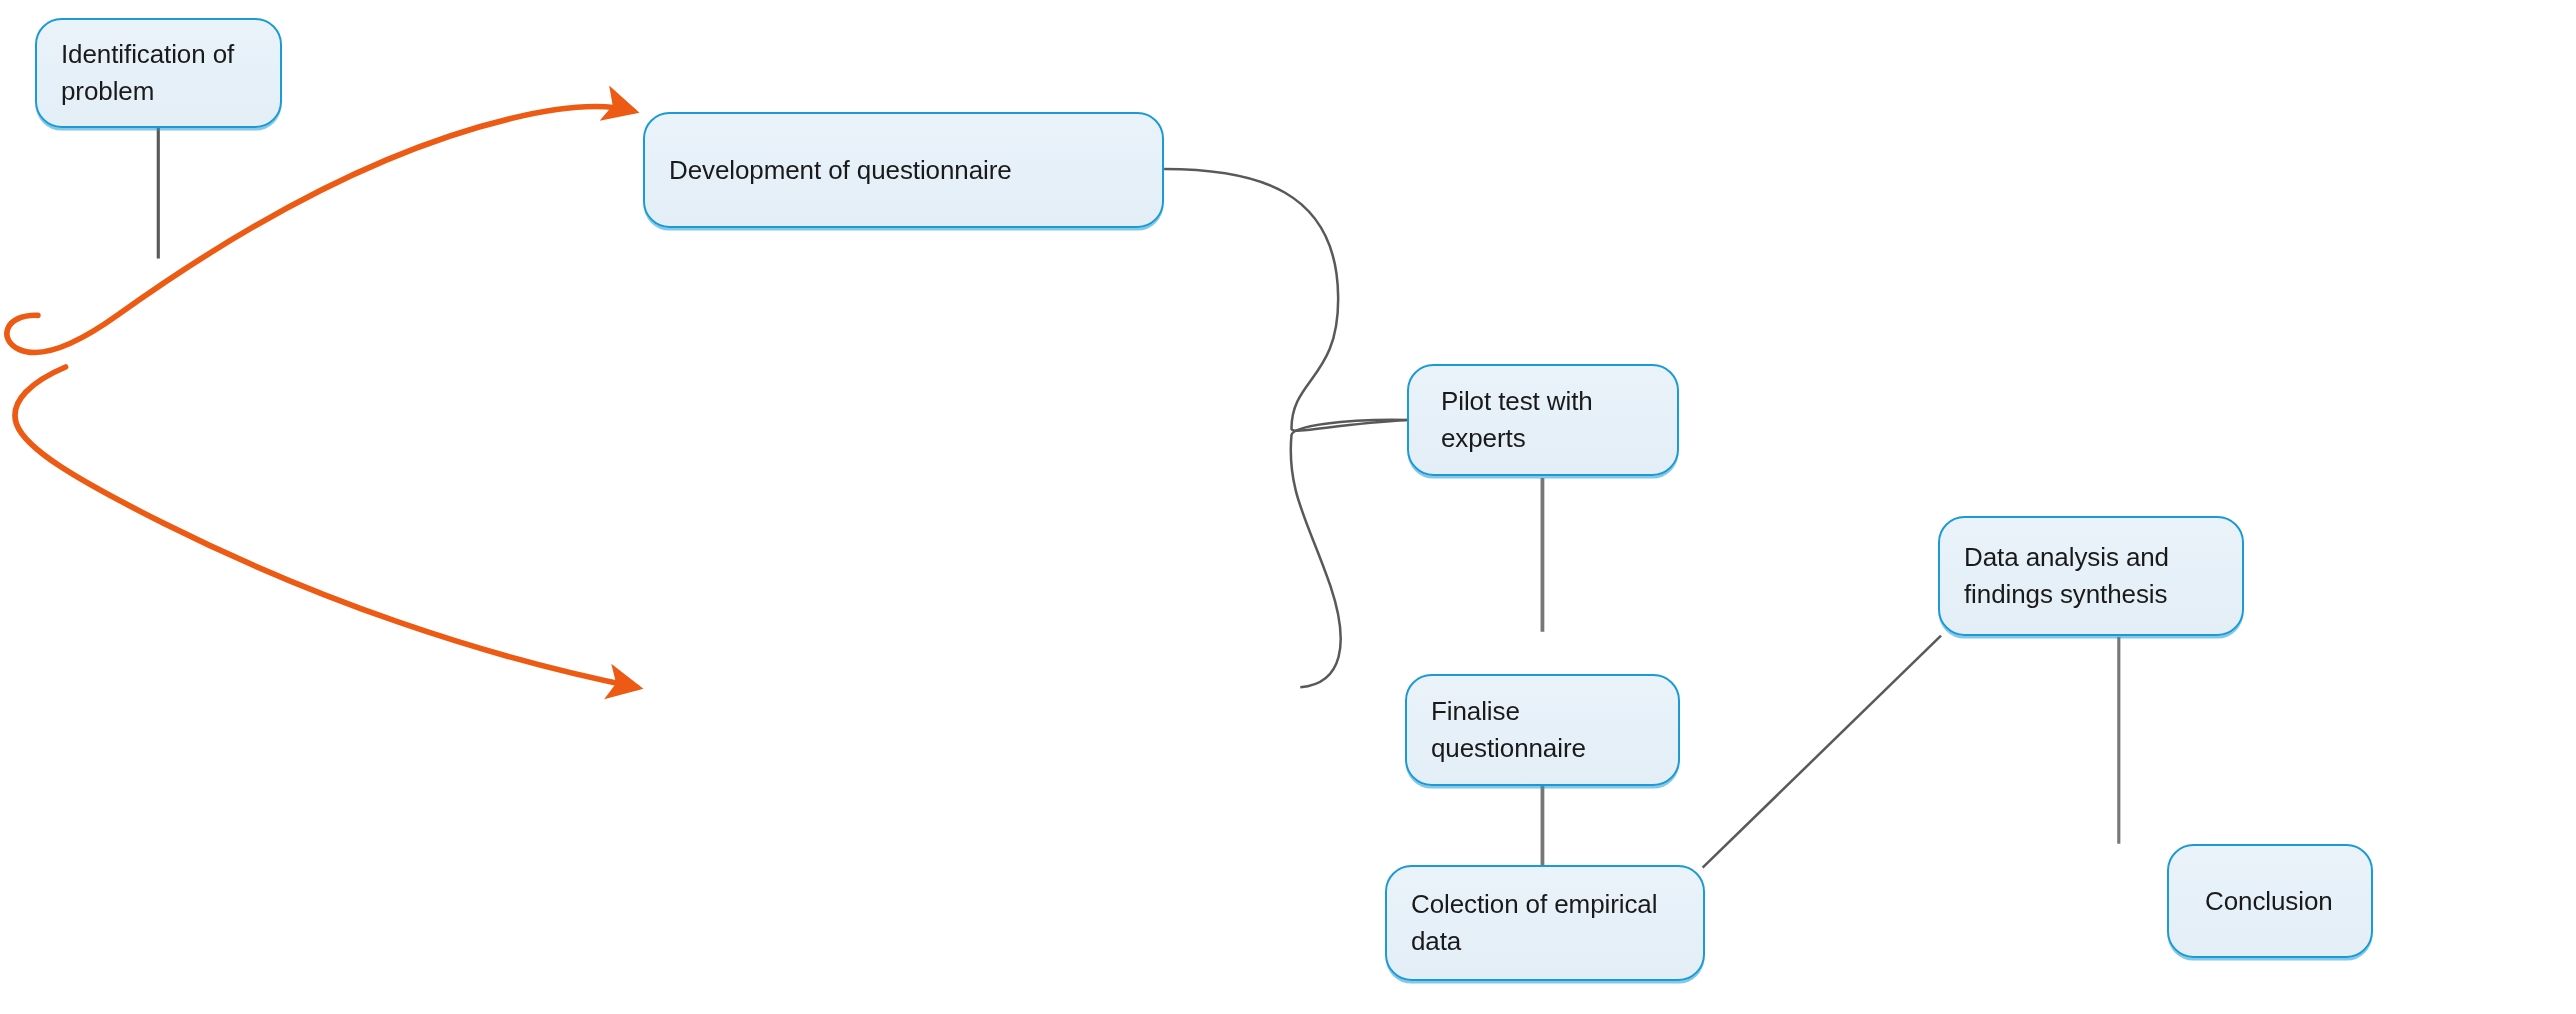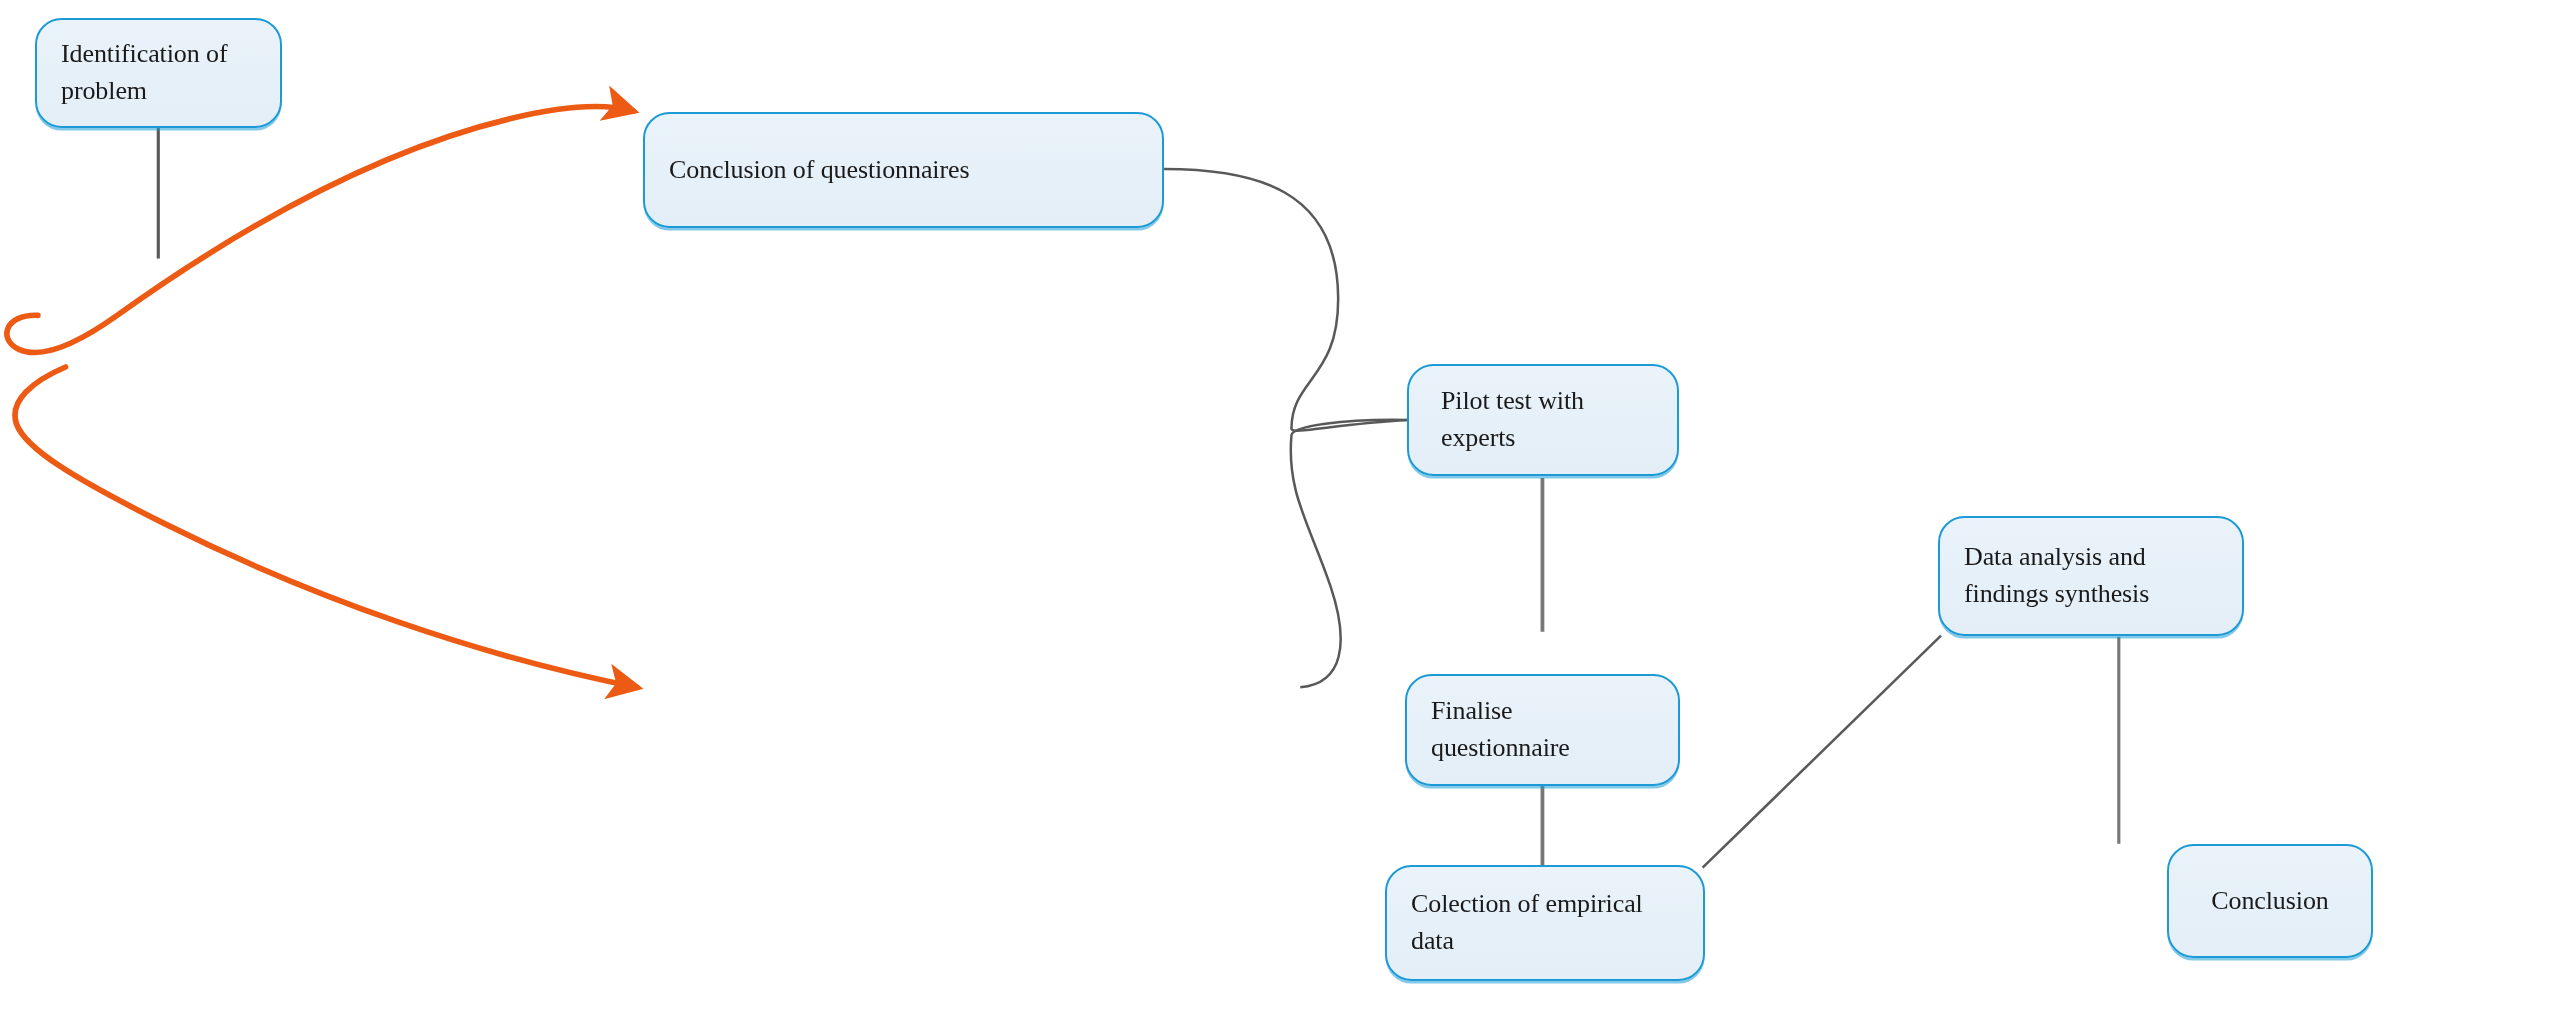--- a/index.html
+++ b/index.html
@@ -7,21 +7,21 @@
     margin: 0;
     padding: 0;
     background: #ffffff;
   }
   #canvas {
     position: relative;
     width: 2576px;
     height: 1014px;
     background: #ffffff;
     overflow: hidden;
-    font-family: Liberation Serif, serif;
+    font-family: Liberation Sans, sans-serif;
   }
   #edge-layer {
     position: absolute;
     left: 0; top: 0;
     width: 2576px;
     height: 1014px;
     pointer-events: none;
   }
   .node {
     position: absolute;
@@ -52,21 +52,21 @@
   #node-identification      { left: 35px;   top: 17.7px;   width: 247px;  height: 110px; }
   #node-review              { left: 37px;   top: 259px;  width: 243px;  height: 108px; }
   #node-development         { left: 643px; top: 112px;  width: 521px;  height: 116px; }
   #node-conceptualisation   { left: 547px;  top: 571px;  width: 754px; height: 180px;
                               border-radius: 33px; }
   #node-pilot               { left: 1407px; top: 364px;  width: 272px;  height: 112px; padding-left: 8px; }
   #node-finalise            { left: 1405px; top: 632px; width: 275px;  height: 112px; margin-top: 42px; }
   #node-colection           { left: 1385px; top: 865px; width: 320px;  height: 116px; }
   #node-dataanalysis        { left: 1938px; top: 516px;  width: 306px;  height: 120px; }
   #node-conclusion          { left: 2167px; top: 844px; width: 206px;  height: 114px; }
-  #node-conclusion .label   { text-align: center; padding: 0 26px; }
+  #node-conclusion .label   { padding: 0 26px; margin-left: 10px; }
 </style>
 </head>
 <body>
 
 <div id="canvas">
 
   <svg id="edge-layer" viewBox="0 0 4085 1608" width="2576" height="1014" xmlns="http://www.w3.org/2000/svg">
     <defs>
       <marker id="arrow-orange" viewBox="0 0 12 12" refX="9" refY="6" markerWidth="7" markerHeight="7" orient="auto-start-reverse">
         <path d="M 0 0.5 L 11 6 L 0 11.5 L 2.6 6 Z" fill="#ec5a13"></path>
@@ -104,21 +104,21 @@
 
     <path d="M 3360 1010 L 3360 1338" fill="none" stroke="#777777" stroke-width="5"></path>
   </svg>
 
   <div class="node" id="node-identification">
     <span class="label">Identification of problem</span>
   </div>
 
 
   <div class="node" id="node-development">
-    <span class="label">Conclusion of questionnaires</span>
+    <span class="label">Development of questionnaire</span>
   </div>
 
 
   <div class="node" id="node-pilot">
     <span class="label">Pilot test with experts</span>
   </div>
 
   <div class="node" id="node-finalise">
     <span class="label">Finalise questionnaire</span>
   </div>

